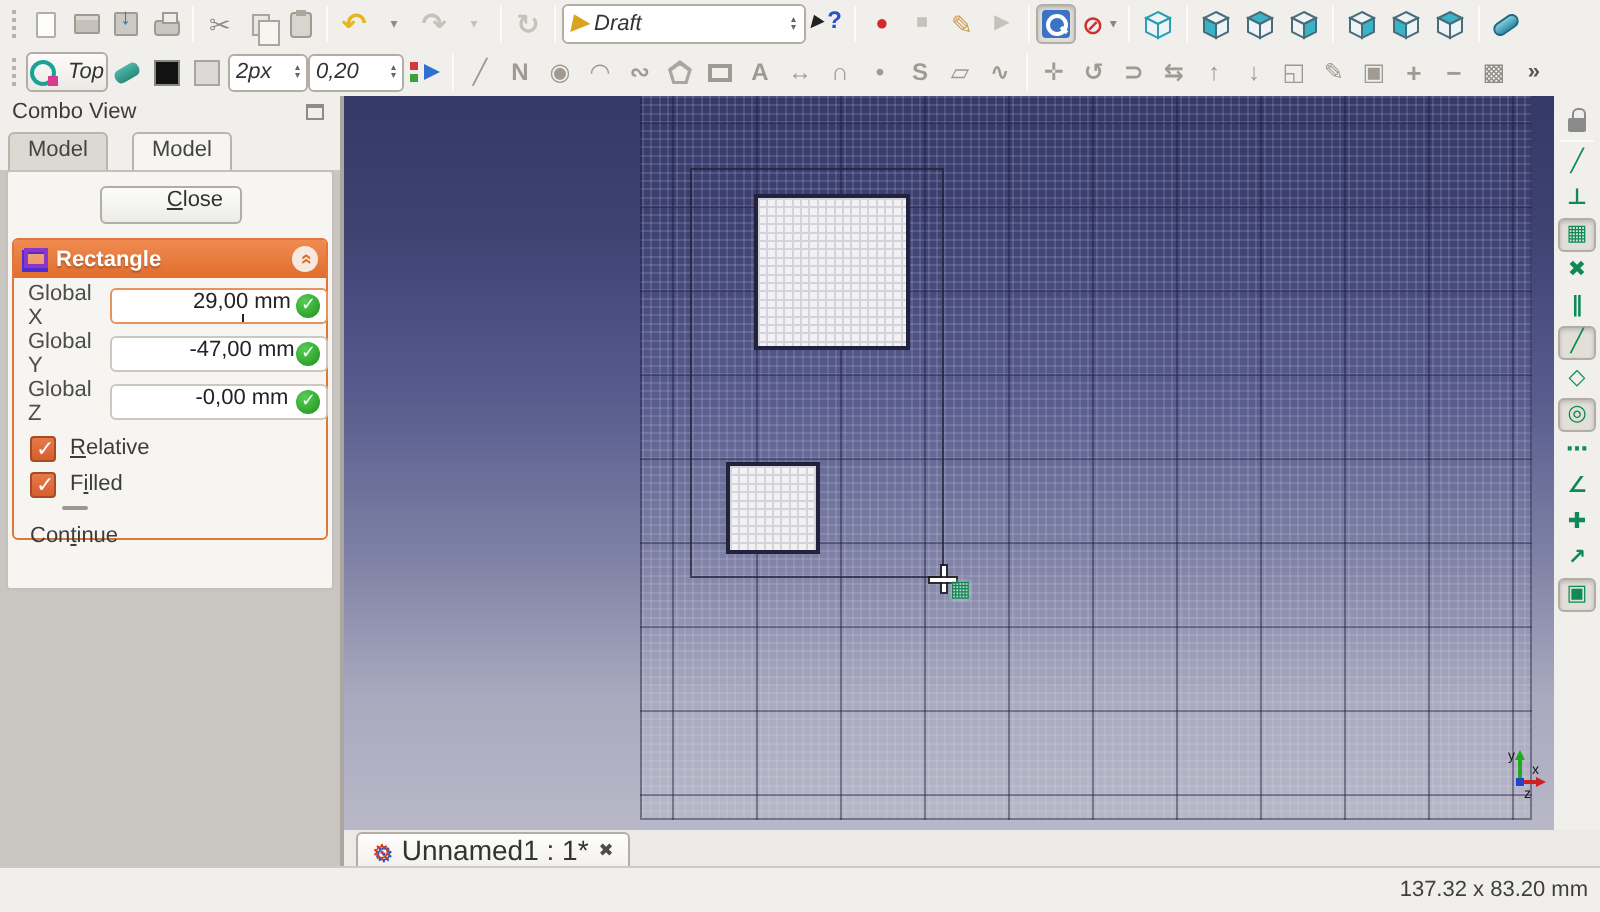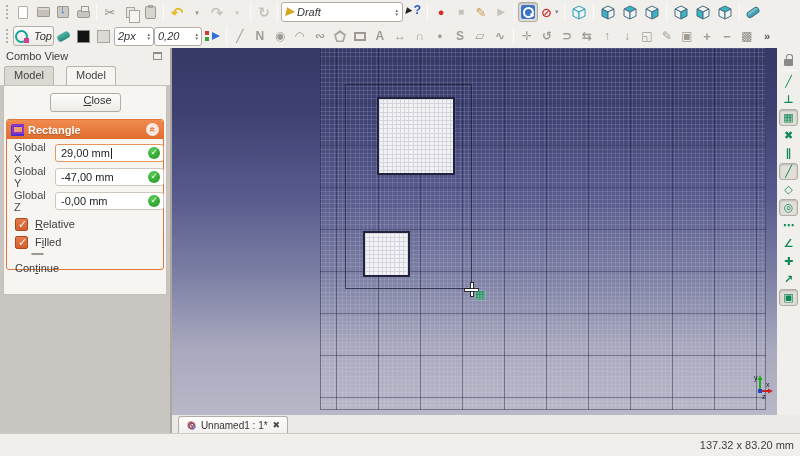--- a/index.html
+++ b/index.html
@@ -77,21 +77,21 @@
   .task-box { position:absolute; left:2px; top:33px; width:158px; height:151px; border:1px solid #e0763b; border-radius:3px; background:#f6f5f2; }
   .task-header { height:19px; background:linear-gradient(#f08b50,#e06d2d); border-radius:2px 2px 0 0; display:flex; align-items:center; padding:0 4px; position:relative; }
   .task-header .title { color:#fff; font-weight:bold; font-size:11px; margin-left:4px; text-shadow:0 1px 1px rgba(0,0,0,.25); }
   .rect-glyph { width:13px; height:12px; position:relative; }
   .rect-glyph::before { content:""; position:absolute; left:0; bottom:0; width:9px; height:7px; border:2px solid #4b2fd0; background:rgba(255,255,255,.25); }
   .rect-glyph::after { content:""; position:absolute; right:0; top:0; width:8px; height:6px; border:2px solid #8b35c9; }
   .collapse-btn { position:absolute; right:4px; top:3px; width:13px; height:13px; border-radius:50%; background:#f6e9df; display:flex; align-items:center; justify-content:center; }
   .collapse-btn::before { content:"«"; color:#e06d2d; font-size:10px; font-weight:bold; transform:rotate(90deg); margin-top:-1px; }
   .field-row { position:absolute; left:0; width:100%; height:18px; display:flex; align-items:center; }
   .flabel { width:46px; font-size:11px; color:#4c4c4c; padding-left:7px; }
-  .finput { position:absolute; left:48px; width:109px; height:18px; background:#fff; border:1px solid #cfc7bd; border-radius:3px; display:flex; align-items:center; padding-left:5px; font-size:11px; color:#222; }
+  .finput { position:absolute; left:48px; width:109px; height:18px; background:#fff; border:1px solid #cfc7bd; border-radius:3px; display:flex; align-items:center; padding-left:23px; font-size:11px; color:#222;flex-direction:column; }
   .finput.focused { border-color:#e8935c; }
   .caret { display:inline-block; width:1px; height:11px; background:#222; margin-left:1px; }
   .ok-badge { position:absolute; right:3px; top:2px; width:12px; height:12px; border-radius:50%; background:radial-gradient(circle at 35% 30%,#55cd55,#1d921d); }
   .ok-badge::before { content:"✓"; position:absolute; left:2.5px; top:0px; color:#fff; font-size:9px; font-weight:bold; }
   .cb-row { position:absolute; left:8px; height:14px; display:flex; align-items:center; gap:7px; }
   .cb { width:13px; height:13px; border:1px solid #9d978f; border-radius:2px; background:#fff; position:relative; }
   .cb.checked { background:linear-gradient(#e57a4b,#d55f2e); border-color:#a84a22; }
   .cb.checked::before { content:"✓"; position:absolute; left:2px; top:-1px; color:#fff; font-size:11px; font-weight:bold; }
   .cb-label { font-size:11px; color:#3c3c3c; }
 
@@ -118,21 +118,21 @@
   #rect-small { left:191px; top:183px; width:47px; height:46px; }
   .cursor { position:absolute; left:293px; top:235px; width:13px; height:13px; }
   .cursor::before { content:""; position:absolute; left:5.5px; top:0; width:2px; height:13px; background:#fff; box-shadow:0 0 0 1px rgba(25,25,25,.85); }
   .cursor::after { content:""; position:absolute; top:5.5px; left:0; height:2px; width:13px; background:#fff; box-shadow:0 0 0 1px rgba(25,25,25,.85); }
   .snap-badge { position:absolute; left:303px; top:240px; font-size:11px; font-weight:bold; color:#0c8a50; text-shadow:0 0 2px #dff5e8; }
   .snap-badge::before { content:"▦"; }
   .axis { position:absolute; left:574px; top:324px; }
 
   
   #tabbar { position:absolute; left:172px; top:415px; width:628px; height:18px; background:#eceae6; }
-  .doc-tab { position:absolute; left:6px; top:1px; height:17px; background:linear-gradient(#fdfdfc,#f3f1ee); border:1px solid #b2ada5; border-bottom:none; border-radius:3px 3px 0 0; display:flex; align-items:center; gap:5px; padding:0 7px; font-size:10px; color:#333; }
+  .doc-tab { position:absolute; left:6px; top:1px; height:17px; background:linear-gradient(#fdfdfc,#f3f1ee); border:1px solid #b2ada5; border-bottom:none; border-radius:3px 3px 0 0; display:flex; align-items:center; gap:5px; padding:0 7px; font-size:14px; color:#333; }
   .fc-icon::before { content:"⚙"; color:#cf3d1e; font-size:11px; text-shadow:1px 1px 0 #2753cc; }
   .tab-close { color:#4c4c4c; font-size:9px; font-weight:bold; }
   .tab-close::before { content:"✖"; }
   #statusbar { position:absolute; left:0; top:433px; width:800px; height:23px; background:#f1efec; border-top:1px solid #cfcac4; display:flex; align-items:center; justify-content:flex-end; padding-right:6px; }
   #statusbar .dim { font-size:11px; color:#3e3e3e; }
   u { text-decoration:underline; }
 </style>
 </head>
 <body>
 

